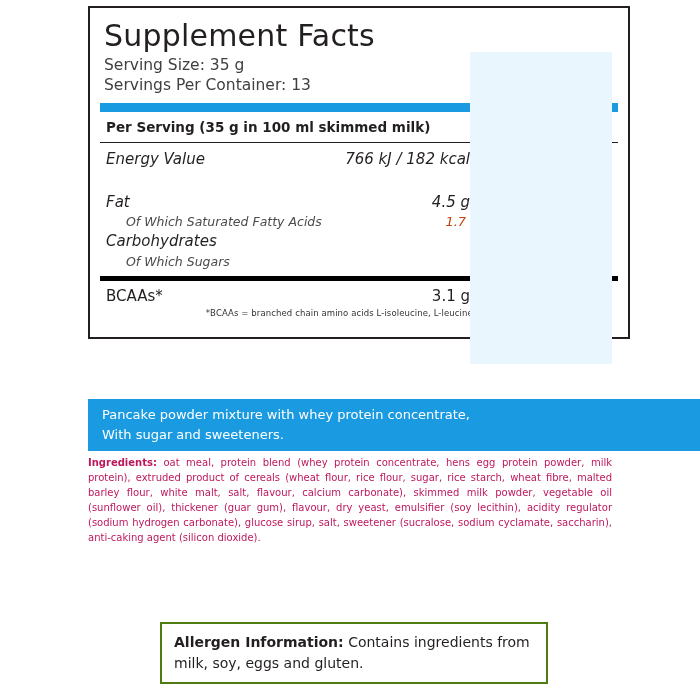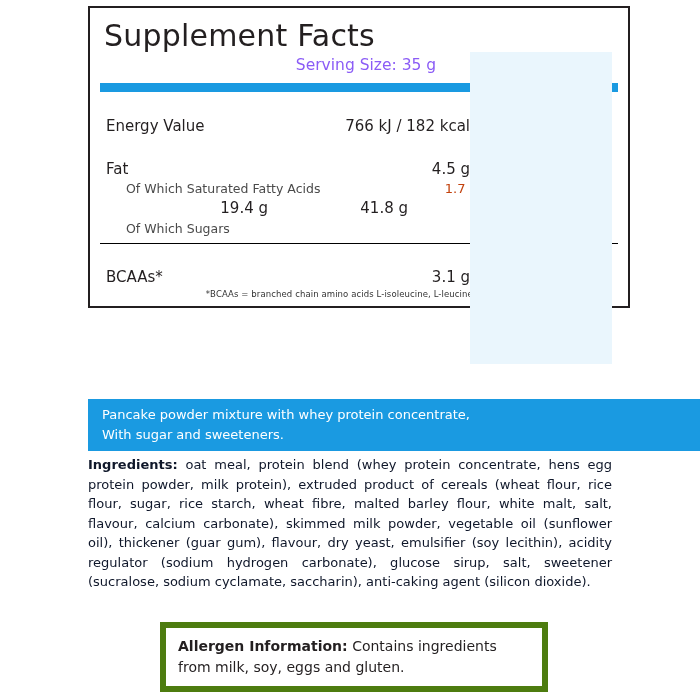--- a/index.html
+++ b/index.html
@@ -34,22 +34,21 @@
   .facts-title {
     font-size: 30px;
     letter-spacing: 0.2px;
     padding: 10px 0 2px 14px;
     font-weight: 400;
     color: #231f20;
   }
   .serving-line {
     font-size: 15.5px;
     padding: 1px 0 1px 14px;
-    color: #8b5cf6;
-    text-align: center;
+    color: #404040;
   }
   .serving-block {
     padding-bottom: 8px;
   }
 
   .blue-bar {
     height: 9px;
     background: #1a9ae1;
     margin: 0 10px;
   }
@@ -67,23 +66,24 @@
     flex: 1;
     padding-left: 6px;
   }
   .head-right {
     width: 130px;
     text-align: right;
     padding-right: 8px;
   }
 
   .nutri-table {
-    margin: 18px 10px;
-    border-bottom: 1px solid #000000;
+    margin: 0 10px;
+    border-bottom: 5px solid #000000;
     padding: 6px 0 5px 0;
+    font-style: italic;
   }
   .nrow {
     display: flex;
     align-items: baseline;
     font-size: 15px;
     line-height: 1.42;
   }
   .nrow .label {
     flex: 1;
     padding-left: 6px;
@@ -106,21 +106,21 @@
   .nrow.sub .label {
     padding-left: 26px;
   }
   .nrow.sub .v1, .nrow.sub .v2 {
     font-size: 13px;
     color: #c2410c;
   }
 
   .bcaa-block {
     margin: 0 10px;
-    padding: 5px 0 2px 0;
+    padding: 5px 0 14px 0;
   }
   .footnote {
     font-size: 8.5px;
     text-align: center;
     color: #333;
     padding: 1px 0 5px 0;
     letter-spacing: 0.1px;
   }
 
   
@@ -143,36 +143,36 @@
     padding: 6px 0 6px 14px;
     box-sizing: border-box;
   }
 
   
   .ingredients {
     position: absolute;
     left: 88px;
     top: 455px;
     width: 524px;
-    font-size: 13px;
+    font-size: 10px;
     line-height: 1.5;
     text-align: justify;
-    color: #0f172a;
+    color: #be185d;
   }
   .ingredients b {
     font-weight: bold;
   }
 
   
   .allergen {
     position: absolute;
     left: 160px;
     top: 622px;
     width: 388px;
-    border: 6px solid #4d7c0f;
+    border: 2px solid #4d7c0f;
     box-sizing: border-box;
     padding: 8px 10px 8px 12px;
     font-size: 14px;
     line-height: 1.5;
     color: #231f20;
   }
   .allergen b {
     font-weight: bold;
   }
 </style>
@@ -182,24 +182,29 @@
 <div class="page">
 
   <div class="facts-panel">
 
     <div class="col-shade" style="left:380px; top:44px; width:142px; height:312px;"></div>
 
     <div class="facts-title">Supplement Facts</div>
 
     <div class="serving-block">
       <div class="serving-line">Serving Size: 35 g</div>
+      <div class="serving-line">Servings Per Container: 13</div>
     </div>
 
     <div class="blue-bar"></div>
 
+    <div class="head-row">
+      <div class="head-left">Per Serving (35 g in 100 ml skimmed milk)</div>
+      <div class="head-right">Per 100 g</div>
+    </div>
 
     <div class="nutri-table">
 
       <div class="nrow">
         <div class="label">Energy Value</div>
         <div class="v1">766 kJ / 182 kcal</div>
         <div class="v2">1626 kJ / 385 kcal</div>
       </div>
 
       <div class="nrow">
@@ -208,21 +213,21 @@
         <div class="v2">8.5 g</div>
       </div>
 
       <div class="nrow sub">
         <div class="label">Of Which Saturated Fatty Acids</div>
         <div class="v1">1.7 g</div>
         <div class="v2">1.9 g</div>
       </div>
 
       <div class="nrow">
-        <div class="v1">19.4 g</div>
+        <div class="label">Carbohydrates</div>
         <div class="v2">41.8 g</div>
       </div>
 
       <div class="nrow sub">
         <div class="label">Of Which Sugars</div>
         <div class="v2">4.4 g</div>
       </div>
 
 
 

